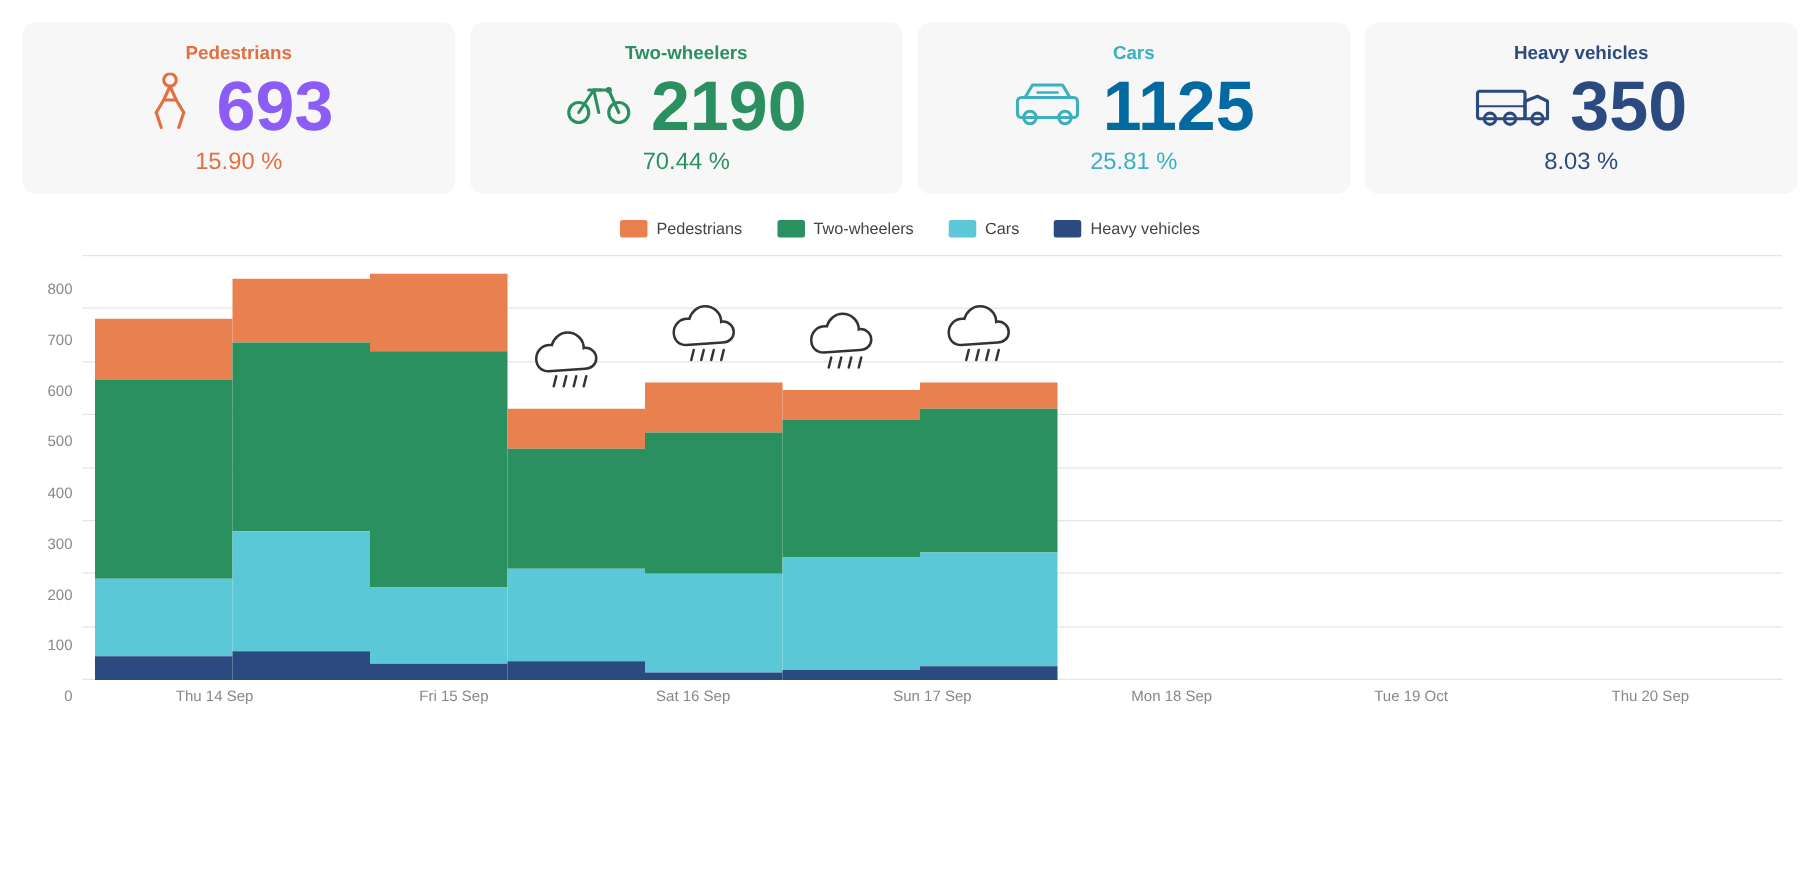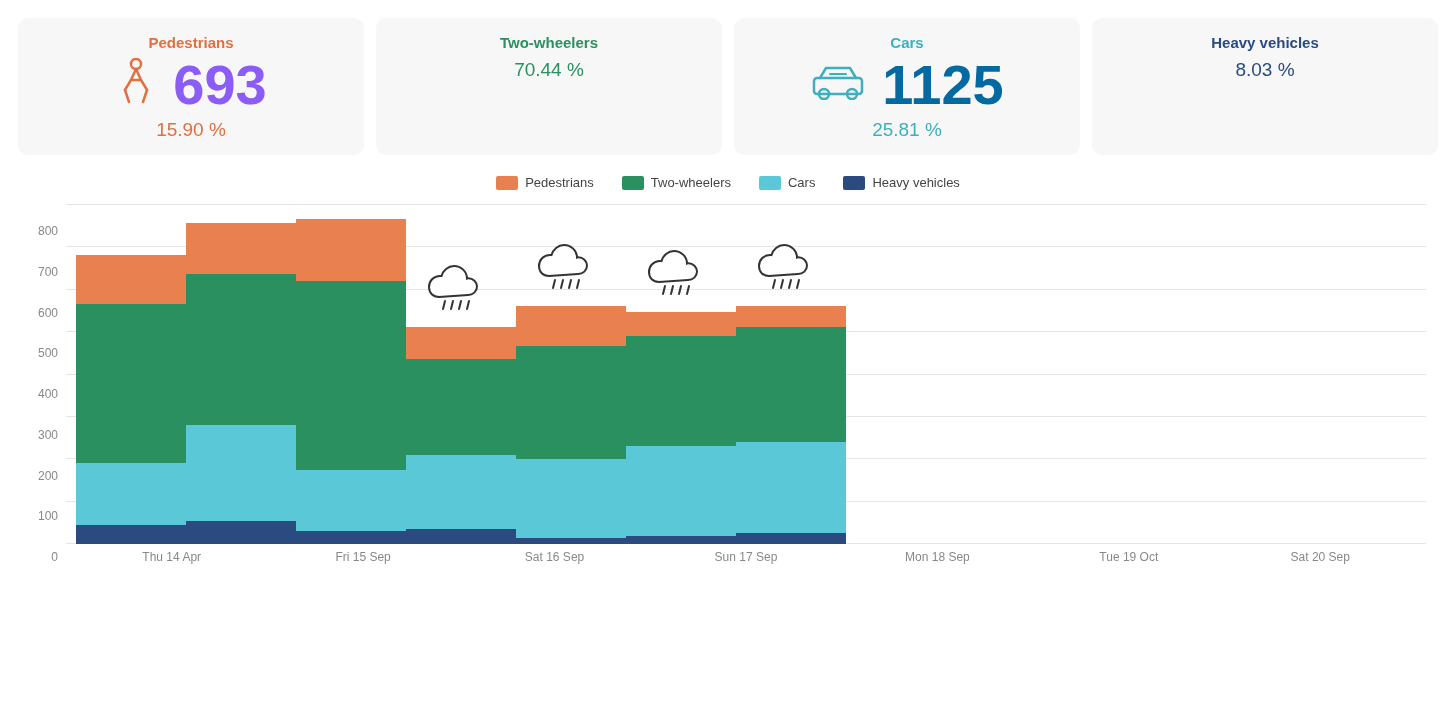--- a/index.html
+++ b/index.html
@@ -220,38 +220,60 @@
     <path d="M16 22 L26 22" stroke="currentColor" stroke-width="2.5" stroke-linecap="round"></path>
     <path d="M10 32 L14 44" stroke="currentColor" stroke-width="2.5" stroke-linecap="round"></path>
     <path d="M32 32 L28 44" stroke="currentColor" stroke-width="2.5" stroke-linecap="round"></path>
   </svg></div>
       <div class="card-value" style="color:#8b5cf6">693</div>
     </div>
     <div class="card-percent" style="color:#e07040">15.90 %</div>
   </div>
     <div class="card two-wheelers">
     <div class="card-title">Two-wheelers</div>
+    <div class="card-row">
+      <div class="card-icon" style="color:#2a9060"><svg width="52" height="40" viewBox="0 0 52 40" fill="none" xmlns="http://www.w3.org/2000/svg">
+    <circle cx="10" cy="28" r="8" stroke="currentColor" stroke-width="2.5" fill="none"></circle>
+    <circle cx="42" cy="28" r="8" stroke="currentColor" stroke-width="2.5" fill="none"></circle>
+    <path d="M10 28 L22 10 L34 10 L42 28" stroke="currentColor" stroke-width="2.5" stroke-linecap="round" stroke-linejoin="round" fill="none"></path>
+    <path d="M22 10 L26 28" stroke="currentColor" stroke-width="2.5" stroke-linecap="round"></path>
+    <path d="M18 10 L28 10" stroke="currentColor" stroke-width="2.5" stroke-linecap="round"></path>
+    <circle cx="34" cy="10" r="2.5" fill="currentColor"></circle>
+  </svg></div>
+      <div class="card-value" style="color:#2a9060">2190</div>
+    </div>
     <div class="card-percent" style="color:#2a9060">70.44 %</div>
   </div>
     <div class="card cars">
     <div class="card-title">Cars</div>
     <div class="card-row">
       <div class="card-icon" style="color:#3ab0c0"><svg width="56" height="36" viewBox="0 0 56 36" fill="none" xmlns="http://www.w3.org/2000/svg">
     <rect x="4" y="14" width="48" height="16" rx="3" stroke="currentColor" stroke-width="2.5" fill="none"></rect>
     <path d="M10 14 L16 4 L40 4 L46 14" stroke="currentColor" stroke-width="2.5" stroke-linecap="round" stroke-linejoin="round" fill="none"></path>
     <circle cx="14" cy="30" r="5" stroke="currentColor" stroke-width="2.5" fill="none"></circle>
     <circle cx="42" cy="30" r="5" stroke="currentColor" stroke-width="2.5" fill="none"></circle>
     <path d="M20 10 L36 10" stroke="currentColor" stroke-width="2" stroke-linecap="round"></path>
   </svg></div>
       <div class="card-value" style="color:#0369a1">1125</div>
     </div>
     <div class="card-percent" style="color:#3ab0c0">25.81 %</div>
   </div>
     <div class="card heavy-vehicles">
     <div class="card-title">Heavy vehicles</div>
+    <div class="card-row">
+      <div class="card-icon" style="color:#2a4a80"><svg width="60" height="38" viewBox="0 0 60 38" fill="none" xmlns="http://www.w3.org/2000/svg">
+    <rect x="2" y="10" width="38" height="22" rx="2" stroke="currentColor" stroke-width="2.5" fill="none"></rect>
+    <path d="M40 18 L50 14 L58 18 L58 32 L40 32 Z" stroke="currentColor" stroke-width="2.5" stroke-linejoin="round" fill="none"></path>
+    <circle cx="12" cy="32" r="4.5" stroke="currentColor" stroke-width="2.5" fill="none"></circle>
+    <circle cx="28" cy="32" r="4.5" stroke="currentColor" stroke-width="2.5" fill="none"></circle>
+    <circle cx="50" cy="32" r="4.5" stroke="currentColor" stroke-width="2.5" fill="none"></circle>
+    <path d="M2 22 L40 22" stroke="currentColor" stroke-width="1.5"></path>
+  </svg></div>
+      <div class="card-value" style="color:#2a4a80">350</div>
+    </div>
     <div class="card-percent" style="color:#2a4a80">8.03 %</div>
   </div>
   </div>
 
 <div class="chart-section">
   <div class="legend">
       <div class="legend-item">
     <div class="legend-color" style="background:#e88050"></div>
     <span>Pedestrians</span>
   </div>
@@ -374,23 +396,23 @@
     <path d="M20 46 L18 54" stroke="#333" stroke-width="2" stroke-linecap="round"></path>
     <path d="M28 46 L26 54" stroke="#333" stroke-width="2" stroke-linecap="round"></path>
     <path d="M36 46 L34 54" stroke="#333" stroke-width="2" stroke-linecap="round"></path>
     <path d="M44 46 L42 54" stroke="#333" stroke-width="2" stroke-linecap="round"></path>
   </svg></div>
               </div>
             </div>
           </div>
       </div>
       <div class="x-labels">
-          <div class="x-label">Thu 14 Apr</div>
+          <div class="x-label">Thu 14 Sep</div>
           <div class="x-label">Fri 15 Sep</div>
           <div class="x-label">Sat 16 Sep</div>
           <div class="x-label">Sun 17 Sep</div>
           <div class="x-label">Mon 18 Sep</div>
           <div class="x-label">Tue 19 Oct</div>
-          <div class="x-label">Sat 20 Sep</div>
+          <div class="x-label">Thu 20 Sep</div>
         </div>
     </div>
   </div>
 </div>
 
 </body></html>

